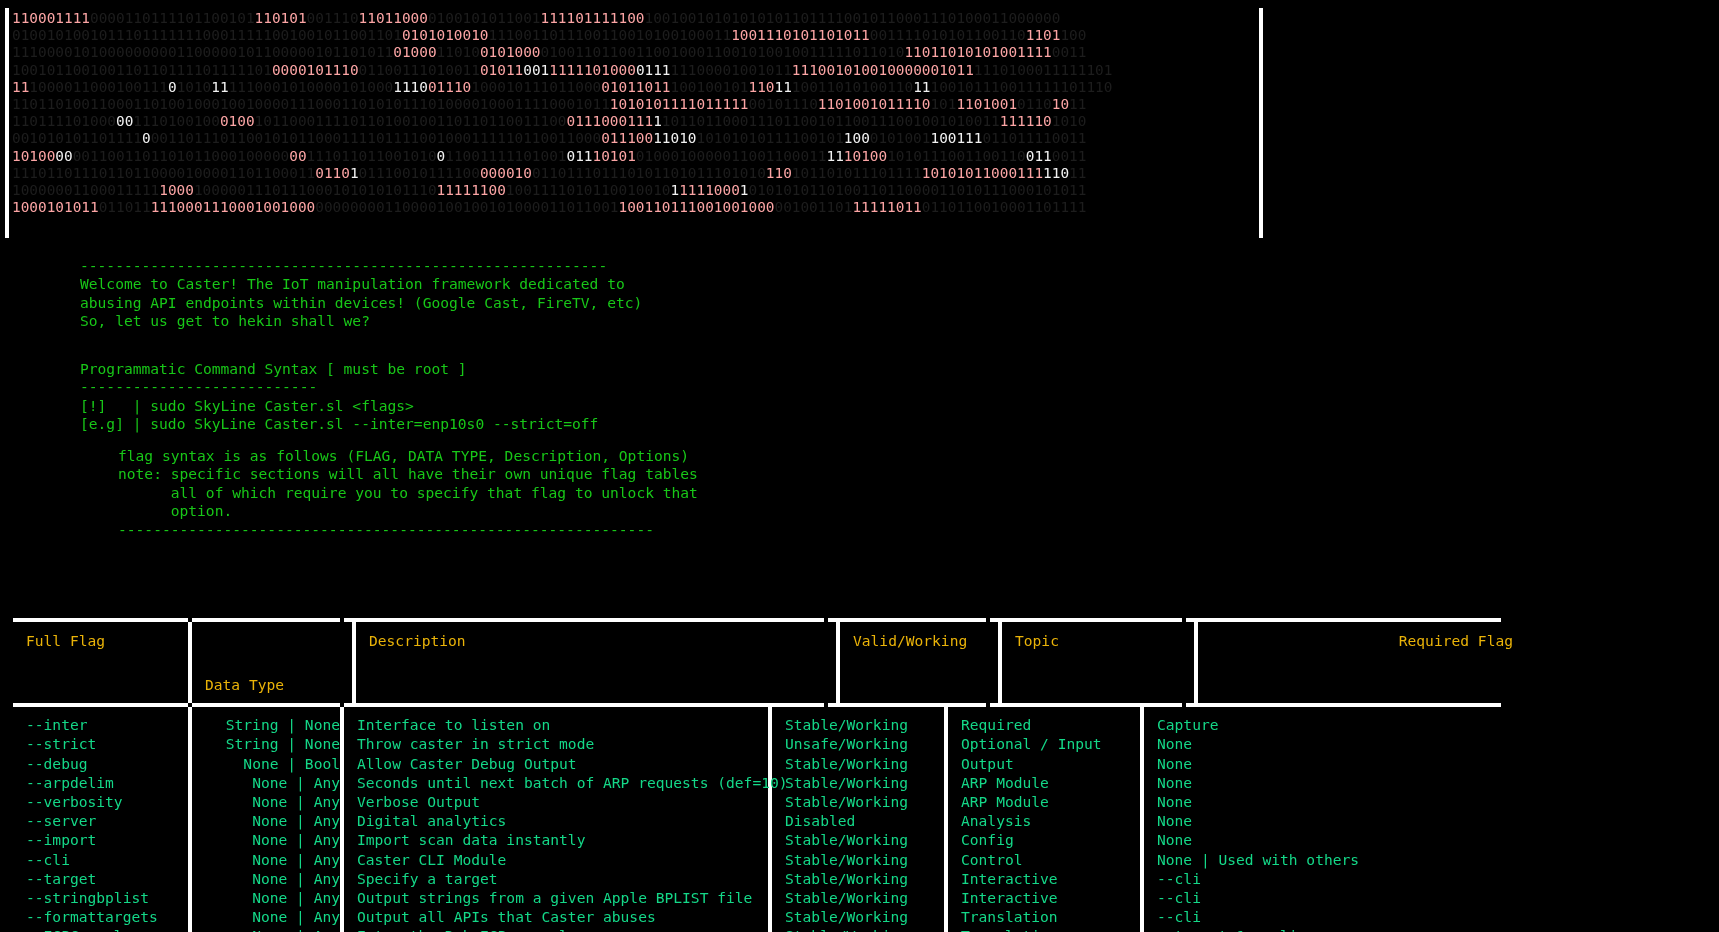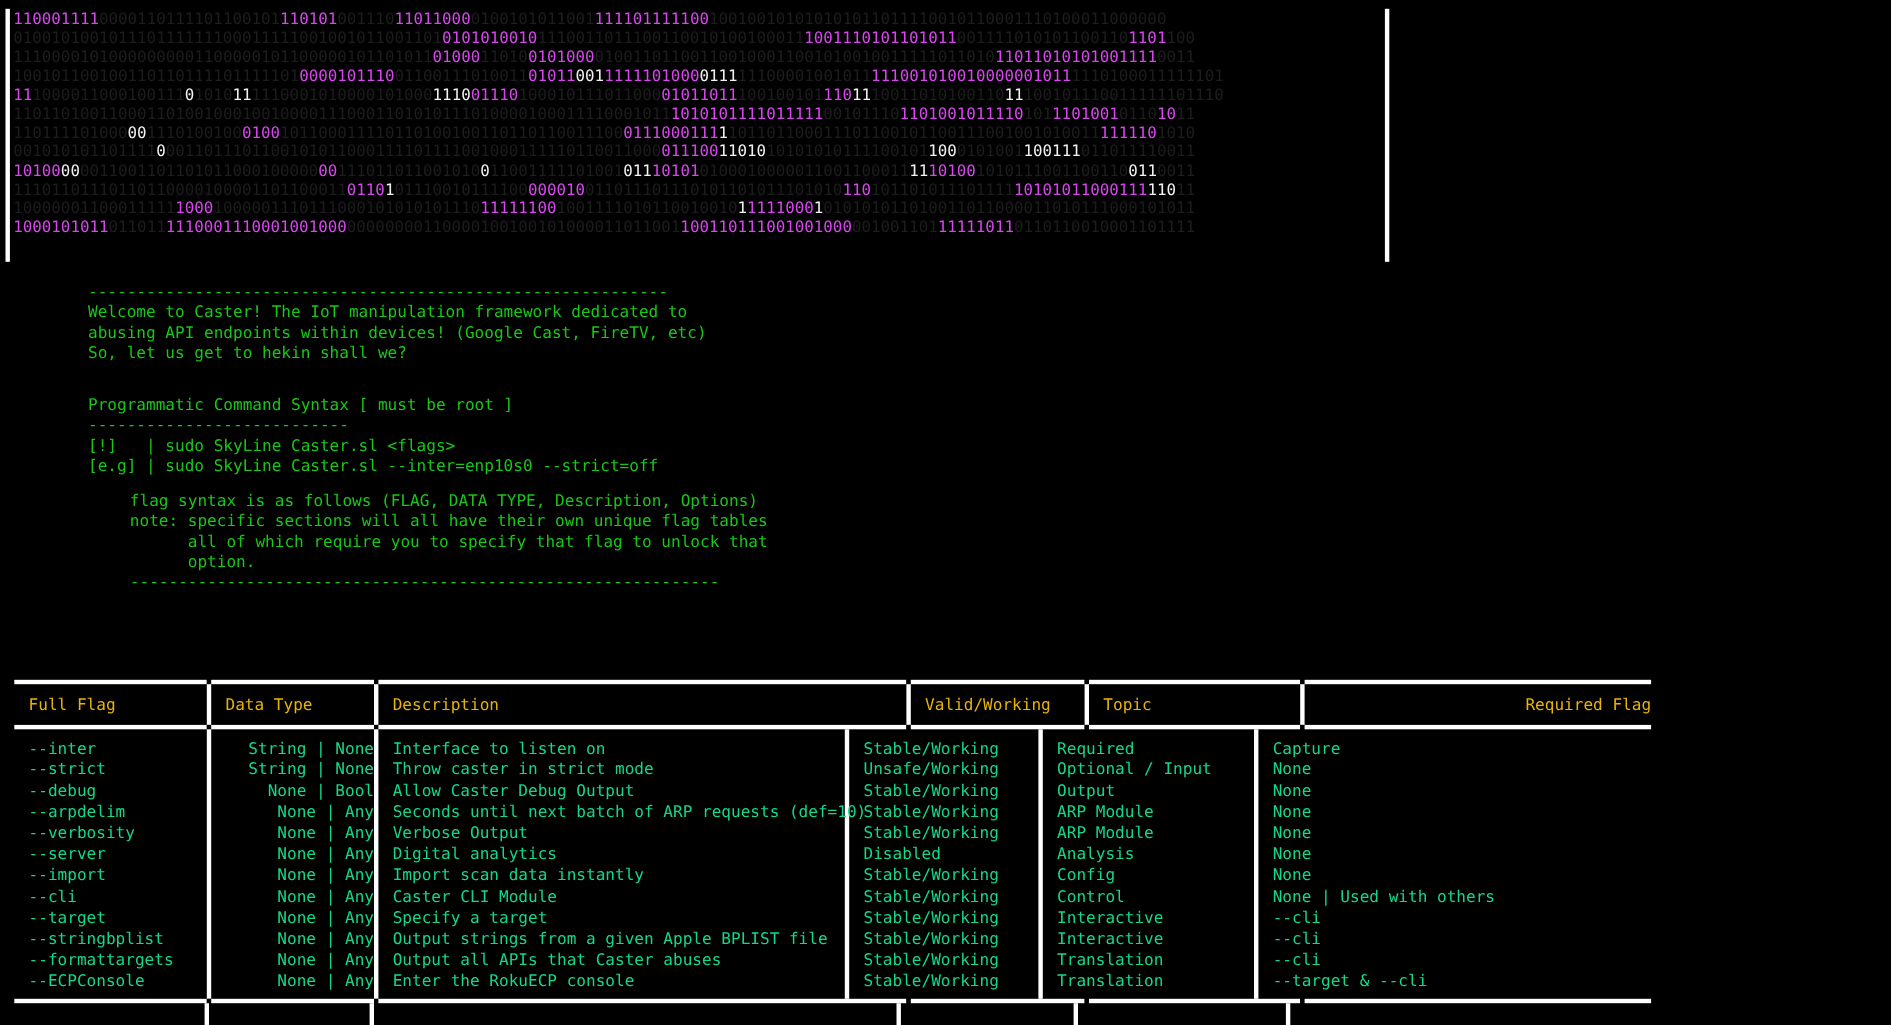--- a/index.html
+++ b/index.html
@@ -44,21 +44,21 @@
     top: 10px;
     width: 1245px;
     font-size: 14.4px;
     line-height: 17.2px;
     letter-spacing: 0px;
     white-space: pre;
     color: #1d1d1d;
   }
   #binary-matrix .b-row { display: block; height: 17.2px; }
   #binary-matrix b { font-weight: normal; color: #f2f2f2; }
-  #binary-matrix i { font-style: normal; color: #d946ef; text-align: center; }
+  #binary-matrix i { font-style: normal; color: #fca5a5; text-align: center; }
 
   
   .term-text {
     position: absolute;
     color: #18c718;
     font-size: 14.6px;
     line-height: 18.4px;
     white-space: pre;
   }
   #intro-block  { left: 80px; top: 257px; }
@@ -137,21 +137,21 @@
       <div class="rule-gap"></div>
       <div class="rule-seg" style="width: 158px;"></div>
       <div class="rule-gap"></div>
       <div class="rule-seg" style="width: 192px;"></div>
       <div class="rule-gap"></div>
       <div class="rule-seg" style="width: 315px;"></div>
     </div>
     <div class="trow header-row">
       <div class="tcell head-band" style="width: 175px;">Full Flag</div>
       <div class="sep-col"></div>
-      <div class="tcell head-band" style="width: 148px;">Data Type</div>
+      <div class="tcell head-band" style="width: 160px; margin-top: 44px;">Data Type</div>
       <div class="sep-col"></div>
       <div class="tcell head-band" style="width: 480px;">Description</div>
       <div class="sep-col"></div>
       <div class="tcell head-band" style="width: 158px;">Valid/Working</div>
       <div class="sep-col"></div>
       <div class="tcell head-band" style="width: 192px;">Topic</div>
       <div class="sep-col"></div>
       <div class="tcell head-band" style="width: 315px; text-align: right;">Required Flag</div>
     </div>
     <div class="rule-row">

